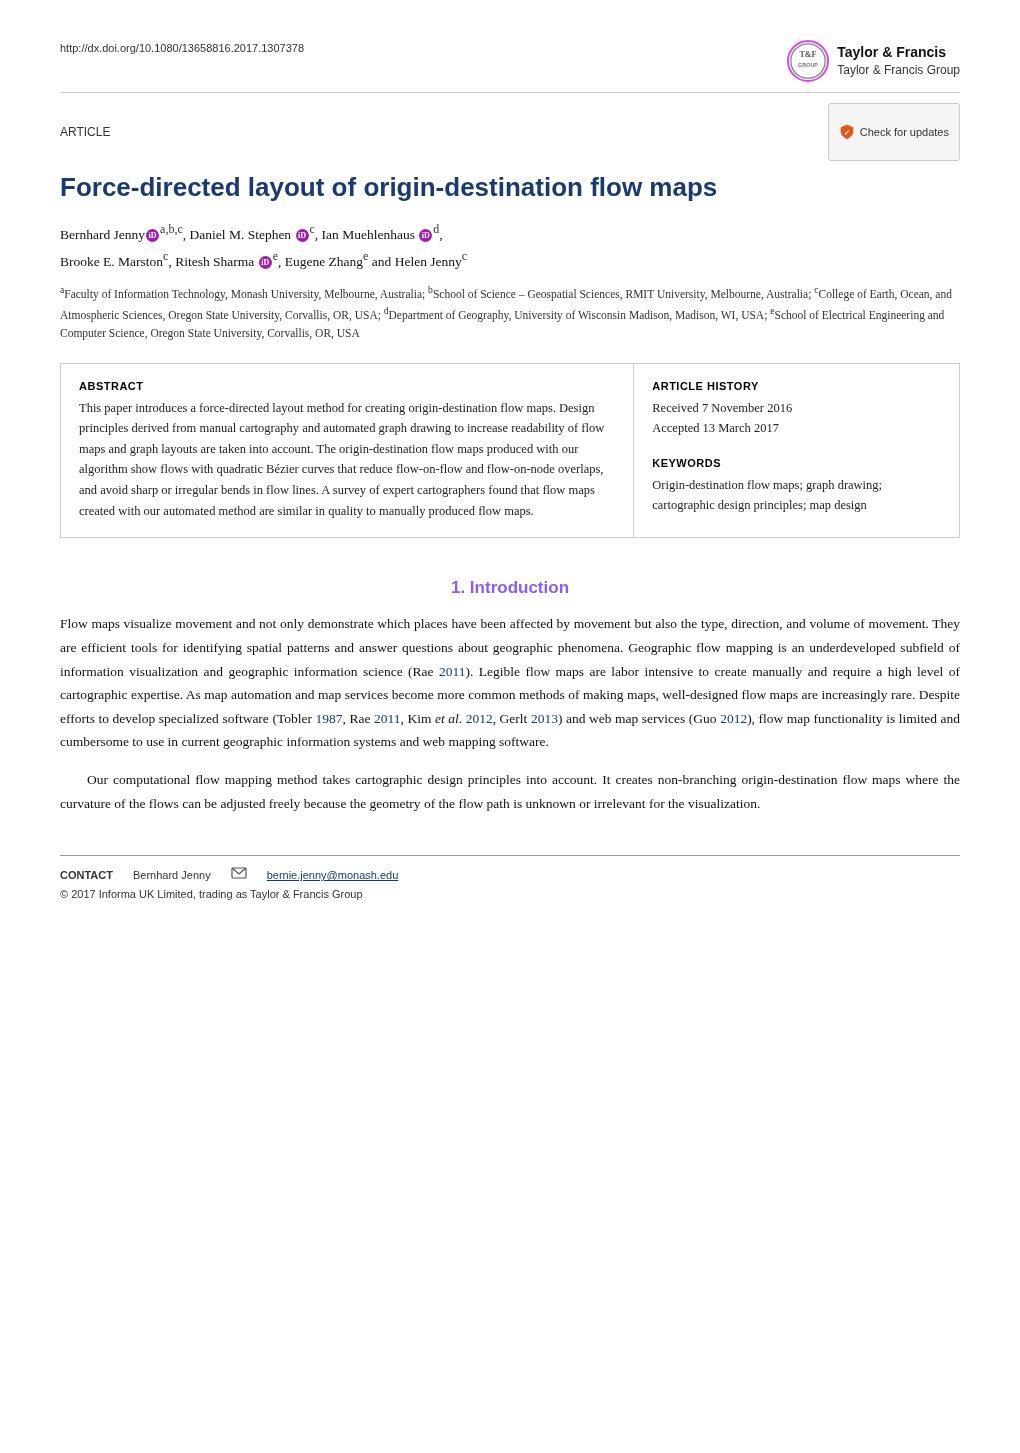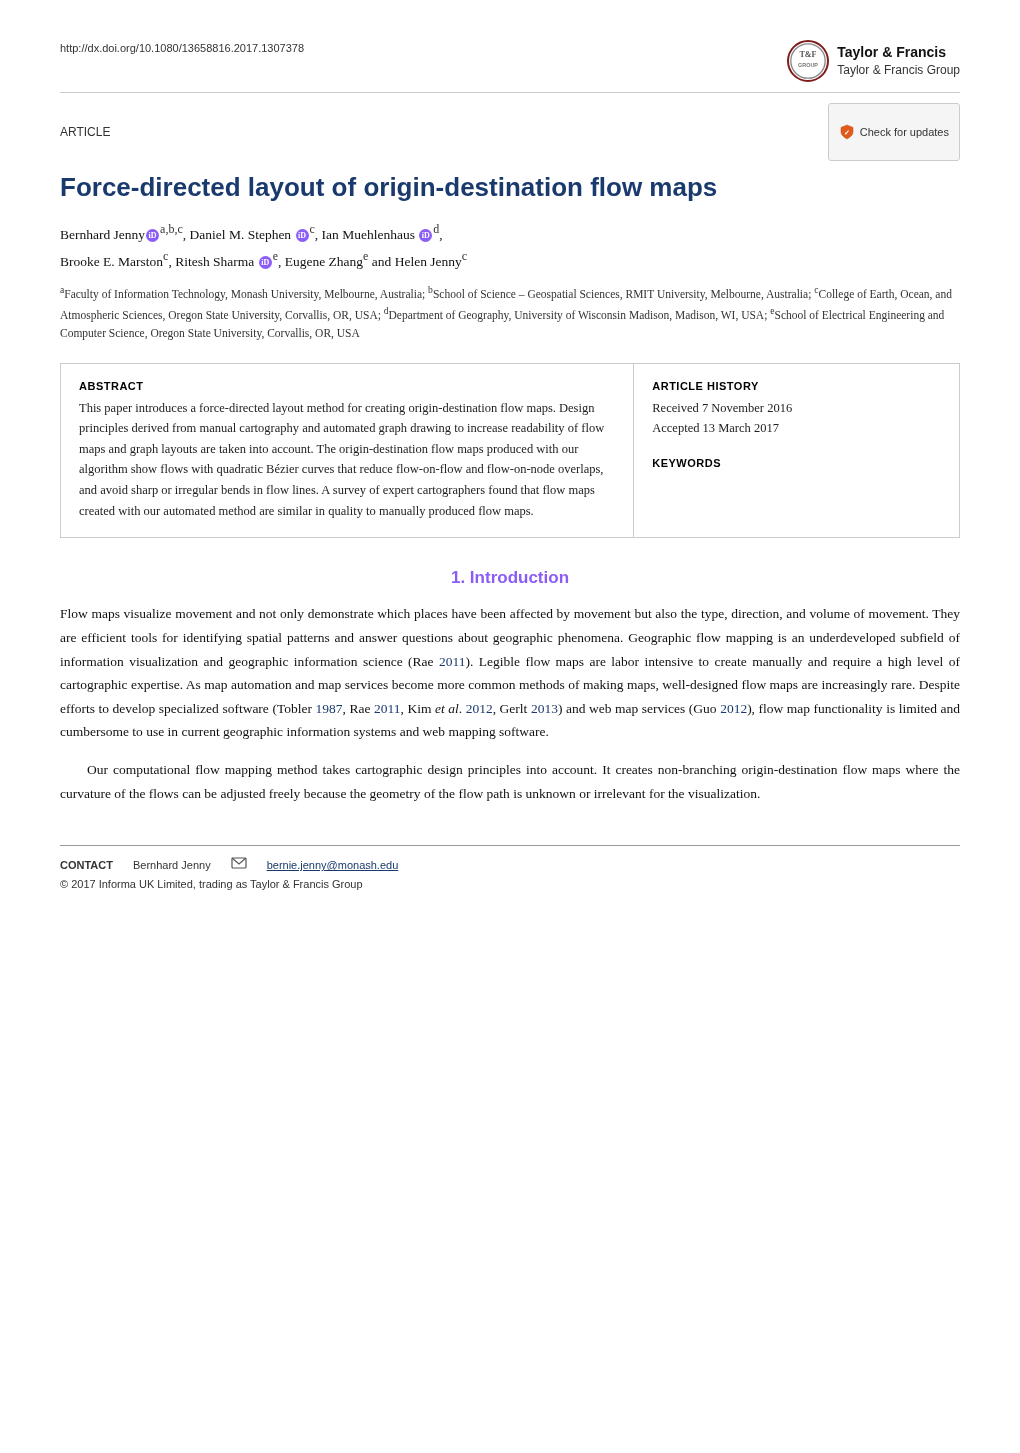--- a/index.html
+++ b/index.html
@@ -35,21 +35,21 @@
     }
     .tf-logo {
       display: flex;
       align-items: center;
       gap: 8px;
     }
     .tf-logo-circle {
       width: 42px;
       height: 42px;
       border-radius: 50%;
-      border: 2px solid #7f1d1d;
+      border: 2px solid #d946ef;
       display: flex;
       align-items: center;
       justify-content: center;
       font-size: 9px;
       font-family: Arial, sans-serif;
       text-align: center;
       color: #444;
       font-weight: bold;
       line-height: 1.1;
     }
@@ -110,42 +110,42 @@
     }
     .authors-line sup {
       font-size: 12px;
       color: #333;
     }
     .orcid-icon {
       display: inline-block;
       width: 13px;
       height: 13px;
       border-radius: 50%;
-      background: #8b5cf6;
+      background: #a21caf;
       vertical-align: middle;
       margin: 0 1px;
       font-size: 8px;
       color: white;
       text-align: center;
       line-height: 13px;
       font-weight: bold;
     }
     
     .affiliations {
       font-size: 11.5px;
       color: #333;
       line-height: 1.6;
       margin-bottom: 20px;
     }
     
     .box-section {
       display: flex;
       gap: 0;
       border: 1.5px solid #ccc;
-      margin-bottom: 30px;
+      margin-bottom: 40px;
     }
     .abstract-col {
       flex: 1.3;
       padding: 16px 18px;
       border-right: 1.5px solid #ccc;
     }
     .meta-col {
       flex: 0.7;
       padding: 16px 18px;
     }
@@ -287,20 +287,21 @@
       <div class="box-section-content">This paper introduces a force-directed layout method for creating origin-destination flow maps. Design principles derived from manual cartography and automated graph drawing to increase readability of flow maps and graph layouts are taken into account. The origin-destination flow maps produced with our algorithm show flows with quadratic Bézier curves that reduce flow-on-flow and flow-on-node overlaps, and avoid sharp or irregular bends in flow lines. A survey of expert cartographers found that flow maps created with our automated method are similar in quality to manually produced flow maps.</div>
     </div>
     <div class="meta-col">
       <div class="article-history-block">
         <div class="box-section-title">ARTICLE HISTORY</div>
         <div class="box-section-content">Received 7 November 2016</div>
         <div class="box-section-content">Accepted 13 March 2017</div>
       </div>
       <div>
         <div class="box-section-title">KEYWORDS</div>
+        <div class="keywords-content">Origin-destination flow maps; graph drawing; cartographic design principles; map design</div>
       </div>
     </div>
   </div>
 
   <h2 class="section-heading">1. Introduction</h2>
 
   <p class="body-text">
     Flow maps visualize movement and not only demonstrate which places have been affected by movement but also the type, direction, and volume of movement. They are efficient tools for identifying spatial patterns and answer questions about geographic phenomena. Geographic flow mapping is an underdeveloped subfield of information visualization and geographic information science (Rae <a class="ref-link">2011</a>). Legible flow maps are labor intensive to create manually and require a high level of cartographic expertise. As map automation and map services become more common methods of making maps, well-designed flow maps are increasingly rare. Despite efforts to develop specialized software (Tobler <a class="ref-link">1987</a>, Rae <a class="ref-link">2011</a>, Kim <em>et al</em>. <a class="ref-link">2012</a>, Gerlt <a class="ref-link">2013</a>) and web map services (Guo <a class="ref-link">2012</a>), flow map functionality is limited and cumbersome to use in current geographic information systems and web mapping software.
   </p>
 

